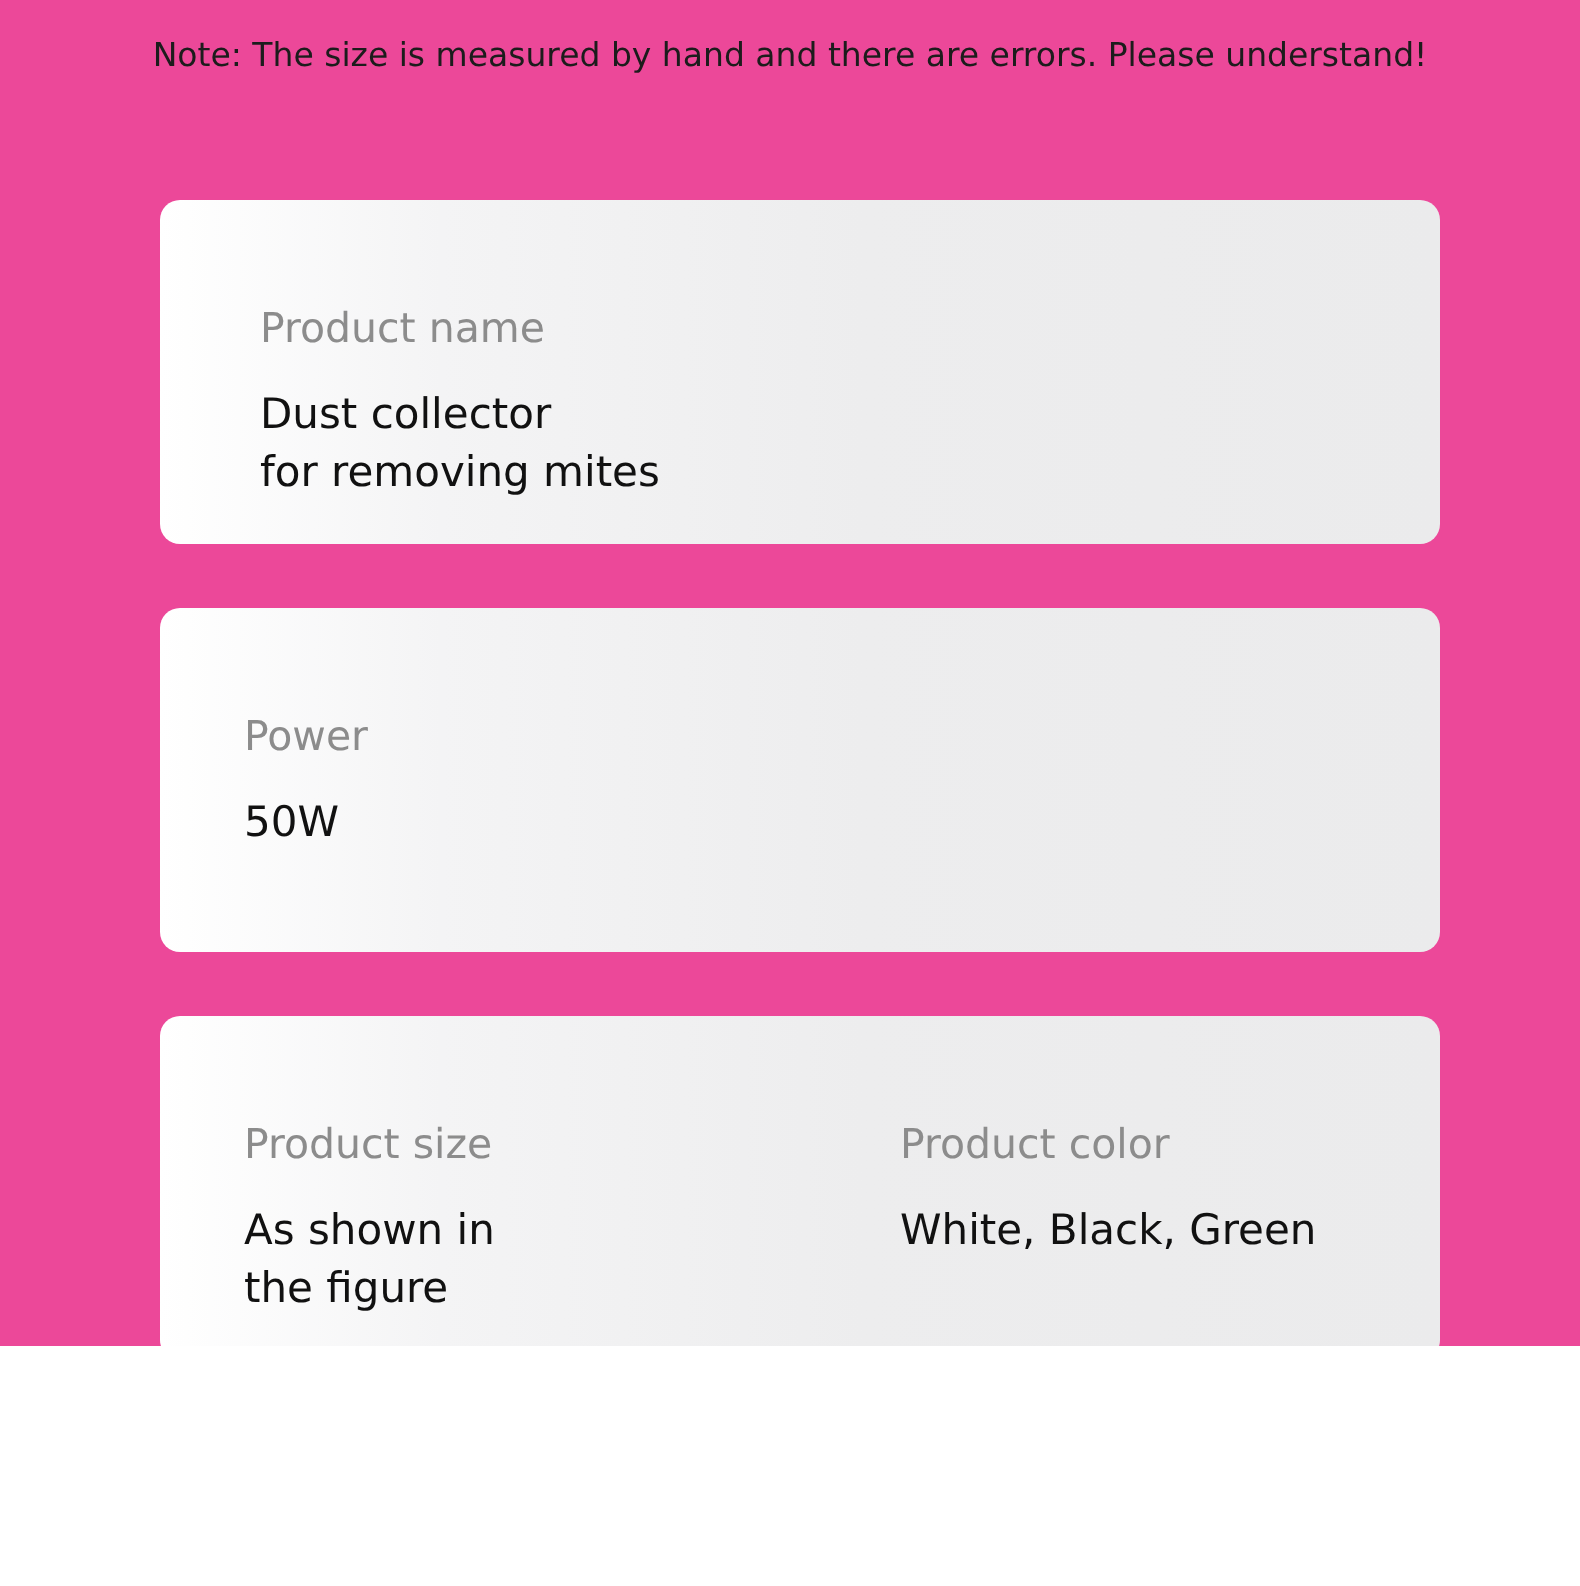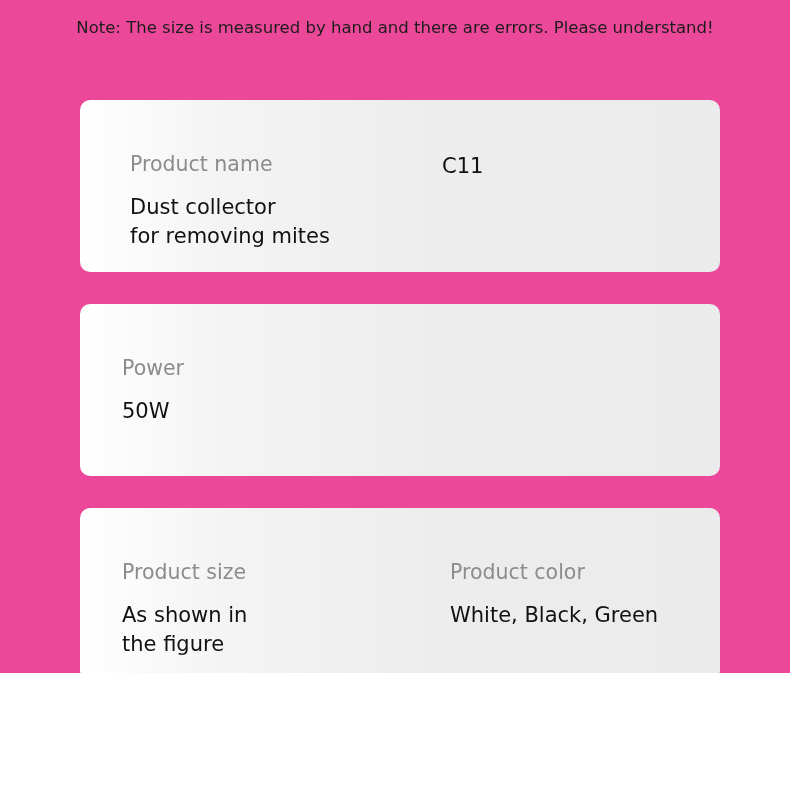--- a/index.html
+++ b/index.html
@@ -76,21 +76,20 @@
 
   <div class="spec-table">
 
     <div class="spec-row">
       <div class="spec-cell">
         <div class="spec-label">Product name</div>
         <div class="spec-value">Dust collector
 for removing mites</div>
       </div>
       <div class="spec-cell right">
-        <div class="spec-value">C11</div>
       </div>
     </div>
 
     <div class="spec-row">
       <div class="spec-cell right">
         <div class="spec-label">Power</div>
         <div class="spec-value">50W</div>
       </div>
     </div>
 

